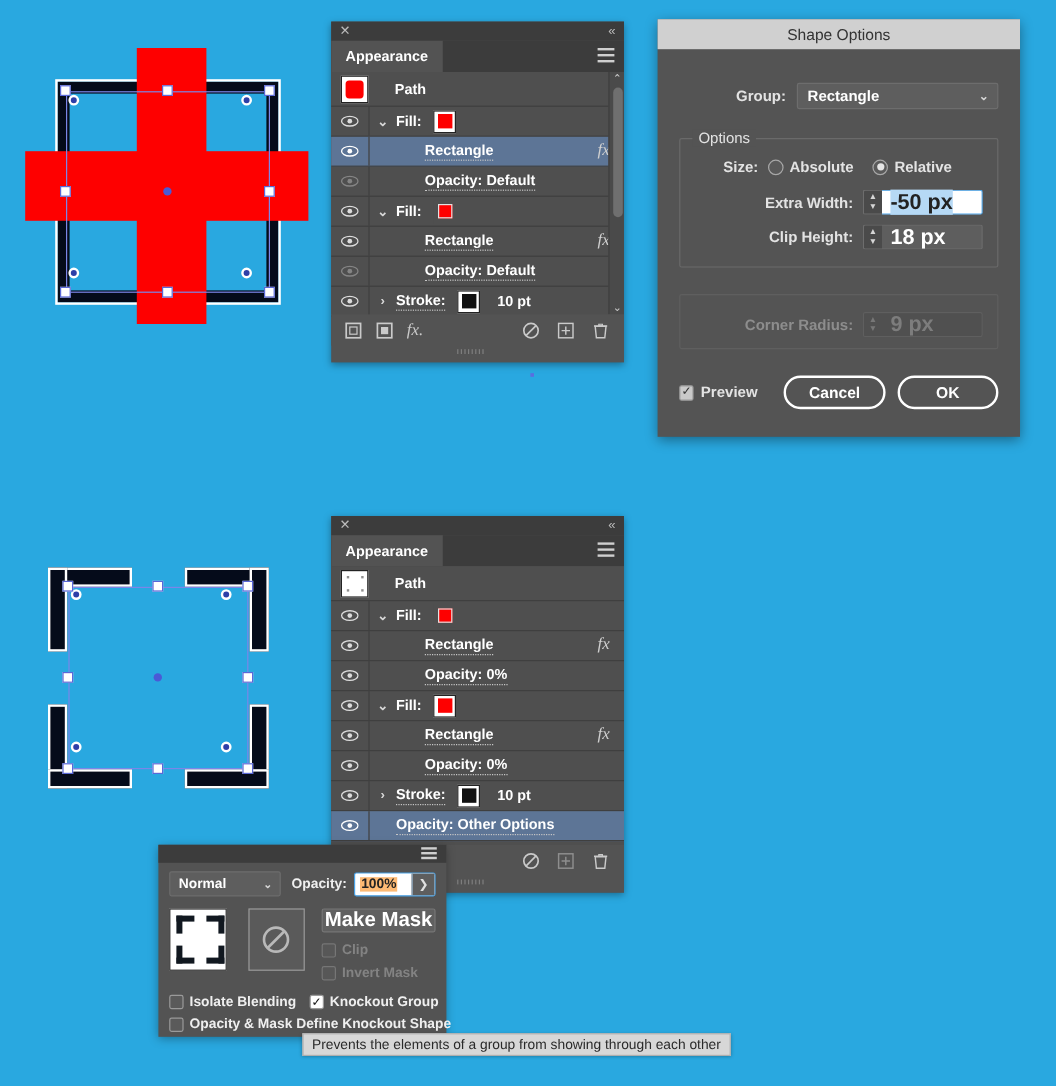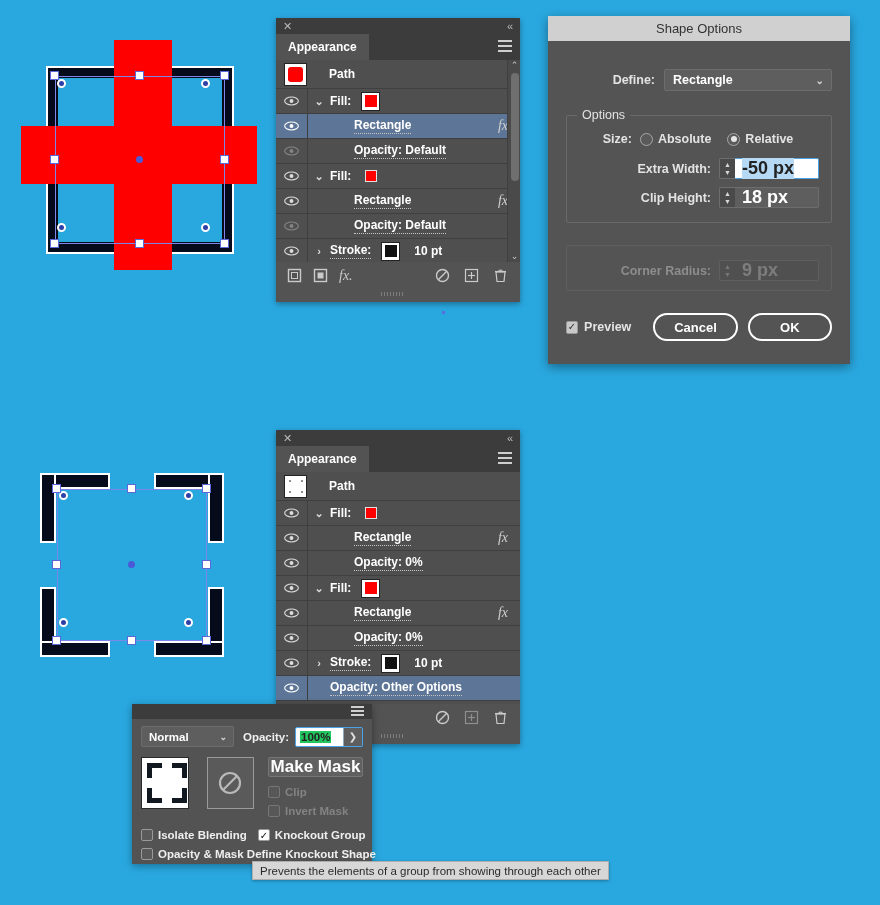--- a/index.html
+++ b/index.html
@@ -285,21 +285,21 @@
     color: #fff; font-size: 11.5px; font-weight: bold; position: relative;
   }
   .tp-sel .chev { position: absolute; right: 6px; font-size: 9px; color: #d8d8d8; }
   .opacityfield {
     height: 20px; width: 74px; background: #fff;
     border: 1px solid #4aa3e8; border-radius: 2px;
     display: flex; align-items: center; position: relative;
   }
   .opacityfield .v {
     font-size: 11.5px; font-weight: bold; color: #222;
-    background: #22c55e; margin-left: 4px; padding: 0 1px;
+    background: #fdba74; margin-left: 4px; padding: 0 1px;
   }
   .opacityfield .go {
     position: absolute; right: 0; top: 0; bottom: 0; width: 19px;
     border-left: 1px solid #8fa9bd; background: #5e5e5e;
     color: #e0e0e0; font-size: 10px;
     display: flex; align-items: center; justify-content: center;
   }
   .mask-thumb {
     width: 52px; height: 52px; background: #fff;
     border: 1px solid #2a2a2a; position: relative;
@@ -543,21 +543,21 @@
       <i></i><i></i><i></i><i></i><i></i><i></i><i></i><i></i>
     </div>
   </div>
 </div>
 
 <div class="dlg">
   <div class="dlg-title">Shape Options</div>
   <div class="dlg-body">
 
     <div class="row-f" style="margin-top:28px;justify-content:flex-end;">
-      <span class="lbl" style="margin-right:9px;">Define:</span>
+      <span class="lbl" style="margin-right:9px;">Group:</span>
       <div class="select">
         <span>Rectangle</span>
         <span class="chev">⌄</span>
       </div>
     </div>
 
     <div class="fieldset" style="margin-top:24px;padding:16px 12px 14px 12px;">
       <span class="fs-legend">Options</span>
 
       <div class="row-f" style="justify-content:center;">

